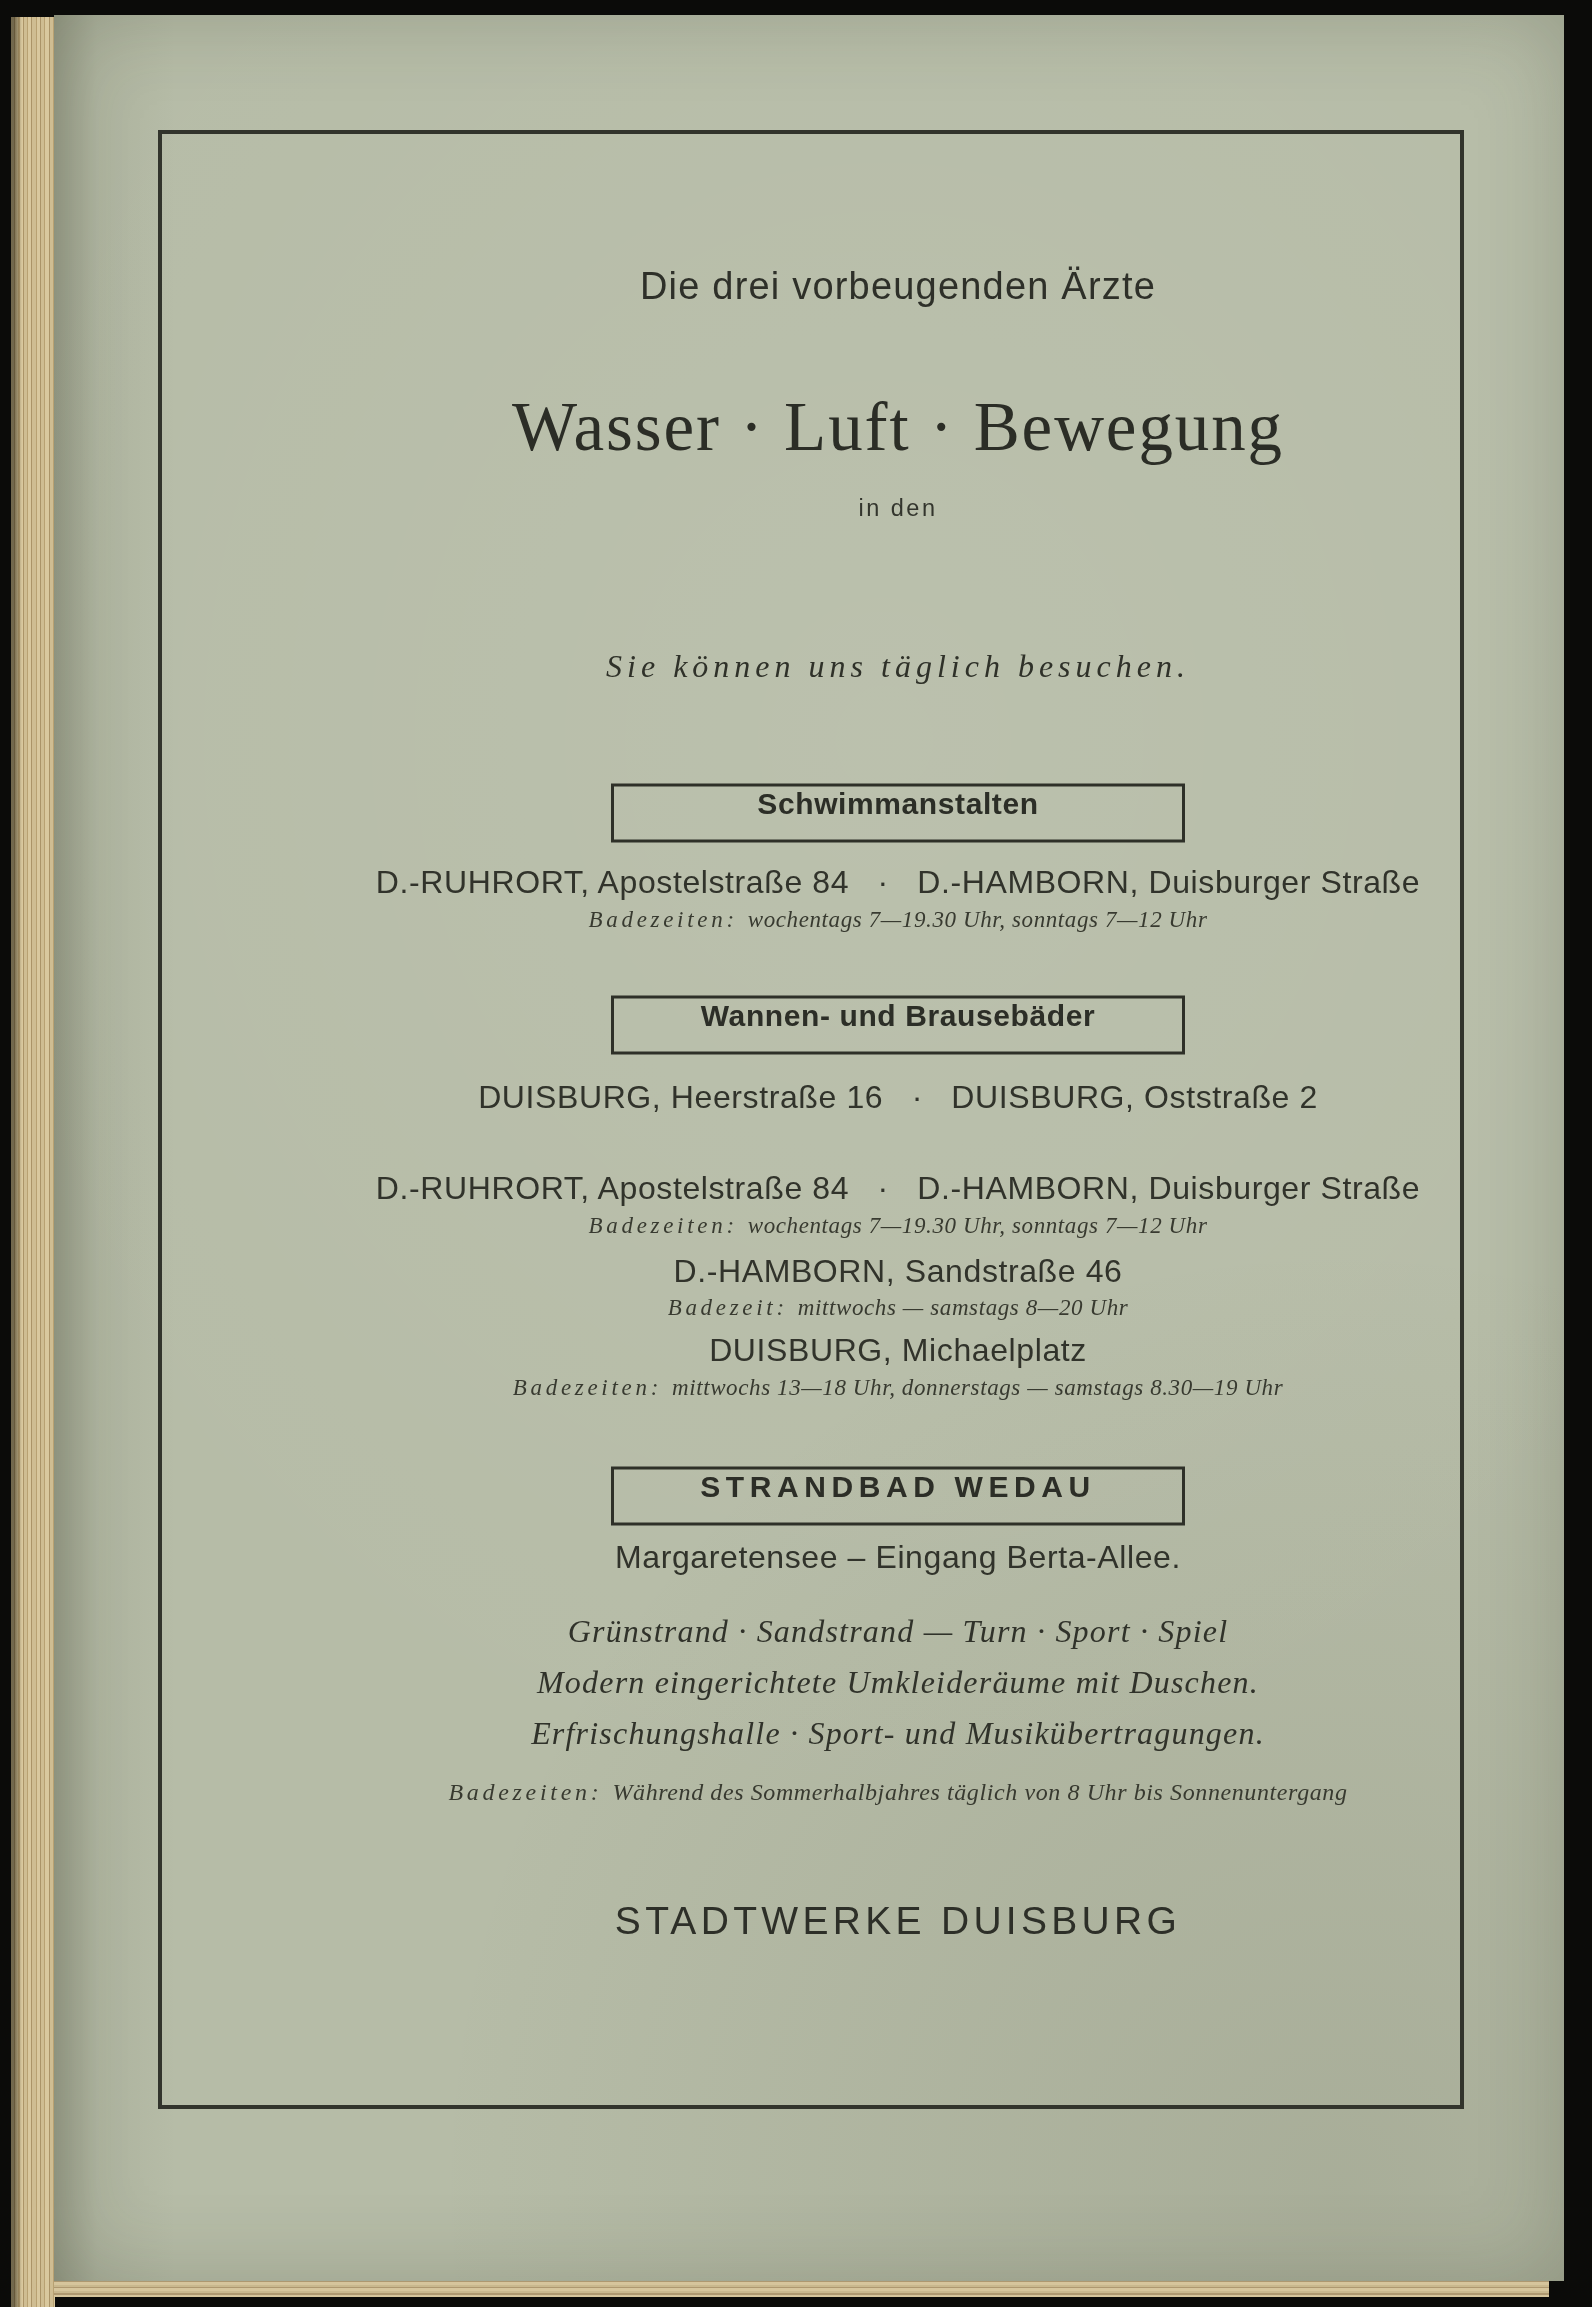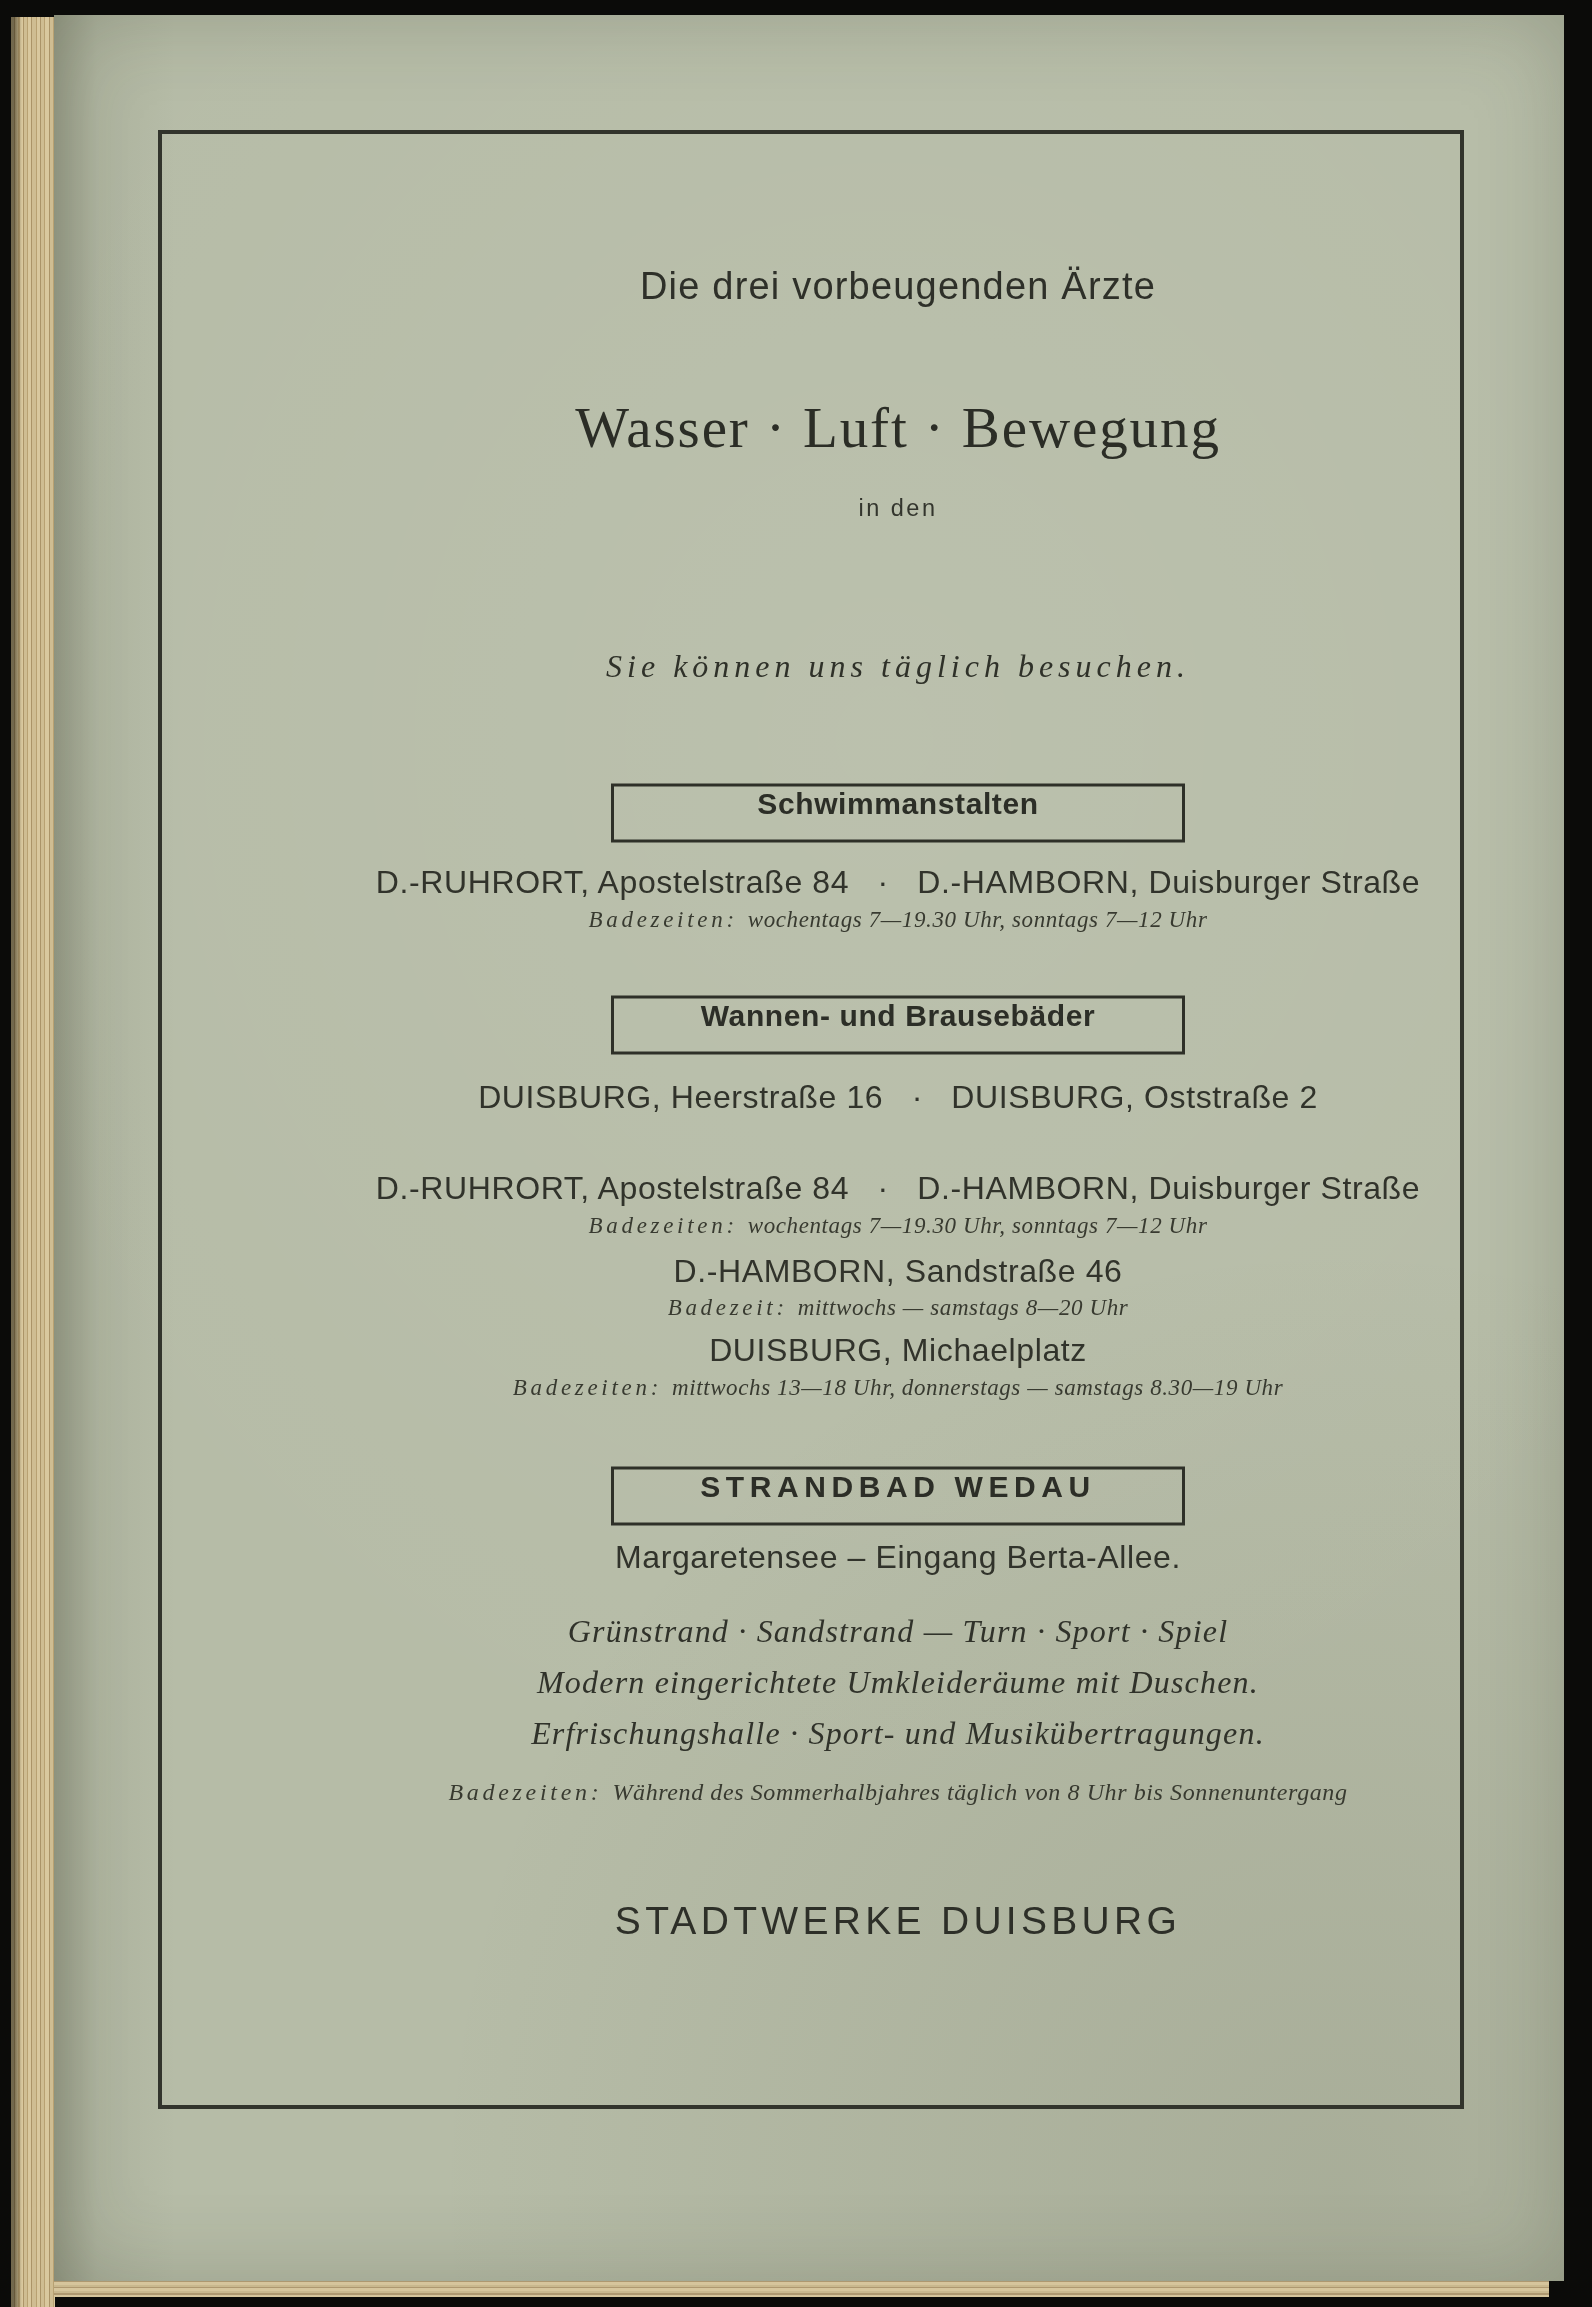--- a/index.html
+++ b/index.html
@@ -87,21 +87,21 @@
     color: #31332b;
   }
 
   .tagline {
     font-size: 38px;
     letter-spacing: 1.2px;
     color: #2e3029;
   }
   .title {
     font-family: "Liberation Serif", serif;
-    font-size: 57px;
+    font-size: 69px;
     letter-spacing: 1.9px;
     color: #2b2d26;
   }
   .inden {
     font-size: 23.5px;
     letter-spacing: 2.5px;
     color: #33352d;
   }
   .subtitle {
     font-size: 38px;

